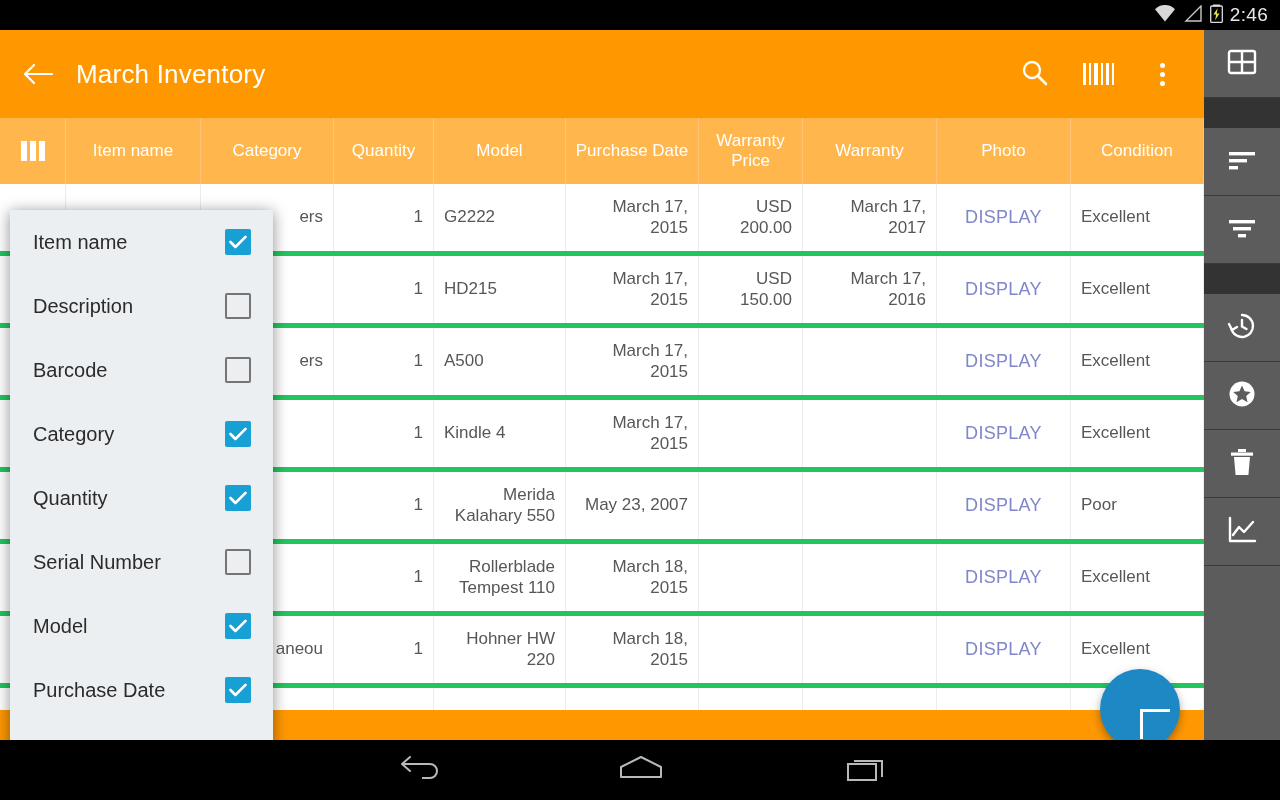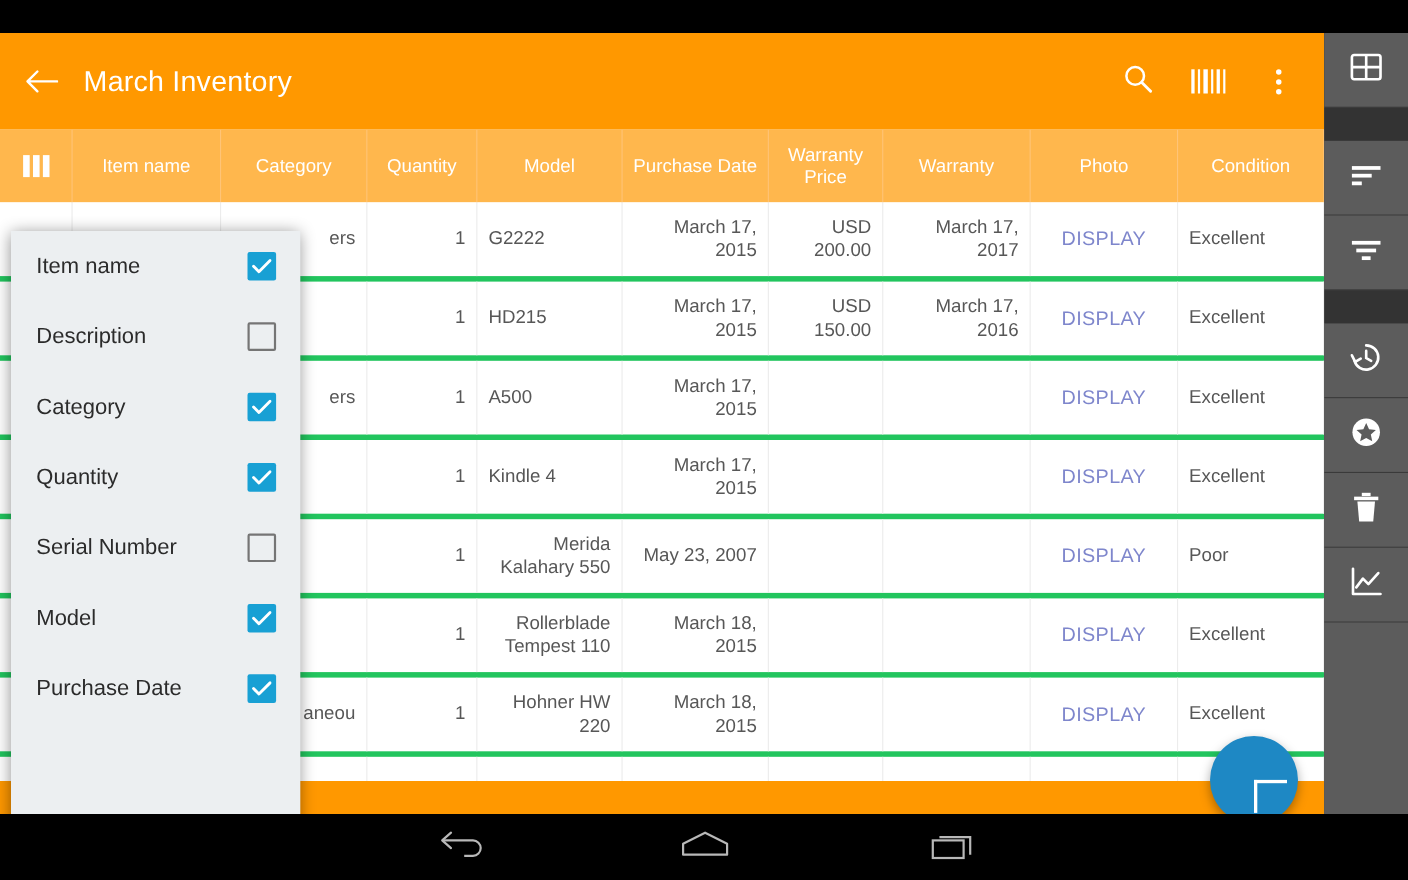--- a/index.html
+++ b/index.html
@@ -146,20 +146,40 @@
     position:absolute; left:0; top:740px; width:1280px; height:60px;
     background:#000; display:flex; align-items:center;
   }
   .nav-btn { flex:0 0 auto; display:flex; align-items:center; justify-content:center; }
 </style>
 </head>
 <body>
 
 <div id="root">
 
+  <div class="statusbar">
+    <span class="sb-ico">
+      <svg width="22" height="17" viewBox="0 0 22 17">
+        <path d="M11 16.5 L21 4.2 A14 14 0 0 0 1 4.2 Z" fill="#d8d8d8"></path>
+      </svg>
+    </span>
+    <span class="sb-ico">
+      <svg width="20" height="17" viewBox="0 0 20 17">
+        <path d="M18 1 L18 16 L3 16 Z" fill="none" stroke="#c8c8c8" stroke-width="1.4"></path>
+      </svg>
+    </span>
+    <span class="sb-ico">
+      <svg width="13" height="19" viewBox="0 0 13 19">
+        <rect x="3" y="0.5" width="7" height="2" fill="#dcdcdc"></rect>
+        <rect x="0.7" y="2" width="11.6" height="16.4" rx="1" fill="none" stroke="#dcdcdc" stroke-width="1.3"></rect>
+        <path d="M7.6 4.2 L3.4 10.6 L6.1 10.6 L5.2 16.3 L9.5 9.6 L6.8 9.6 Z" fill="#e8e340"></path>
+      </svg>
+    </span>
+    <span class="sb-time">2:46</span>
+  </div>
 
   <div class="stage">
 
     <div class="appbar">
       <div class="back-btn">
         <svg width="30" height="24" viewBox="0 0 30 24">
           <path d="M29 12 H3 M11 3 L2 12 L11 21" fill="none" stroke="#fff" stroke-width="2.2" stroke-linecap="round" stroke-linejoin="round"></path>
         </svg>
       </div>
       <div class="appbar-title">March Inventory</div>
@@ -354,20 +374,24 @@
               <path d="M1.5 7 L6.4 12 L16.5 1.8" fill="none" stroke="#fff" stroke-width="2.6" stroke-linecap="round" stroke-linejoin="round"></path>
             </svg>
         </span>
       </div>
 
       <div class="dd-item">
         <span class="dd-label">Description</span>
         <span class="cb off"></span>
       </div>
 
+      <div class="dd-item">
+        <span class="dd-label">Barcode</span>
+        <span class="cb off"></span>
+      </div>
 
       <div class="dd-item">
         <span class="dd-label">Category</span>
         <span class="cb on">
           <svg width="18" height="14" viewBox="0 0 18 14">
               <path d="M1.5 7 L6.4 12 L16.5 1.8" fill="none" stroke="#fff" stroke-width="2.6" stroke-linecap="round" stroke-linejoin="round"></path>
             </svg>
         </span>
       </div>
 

